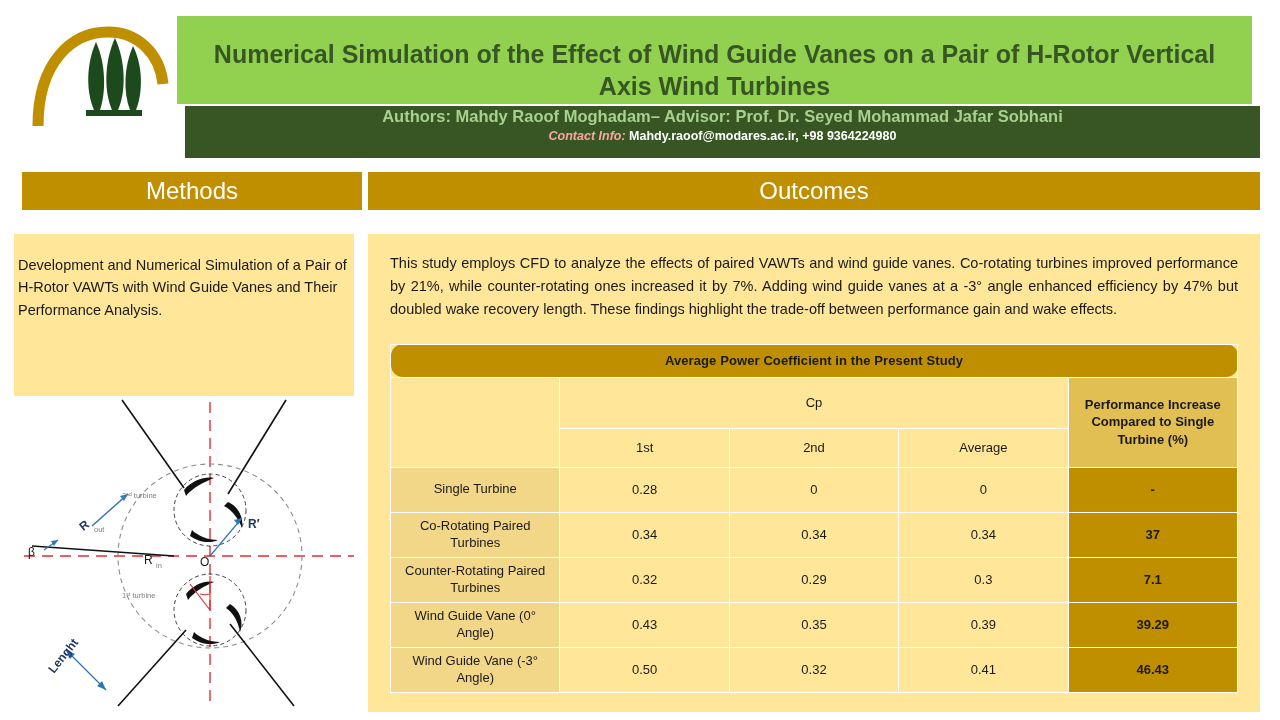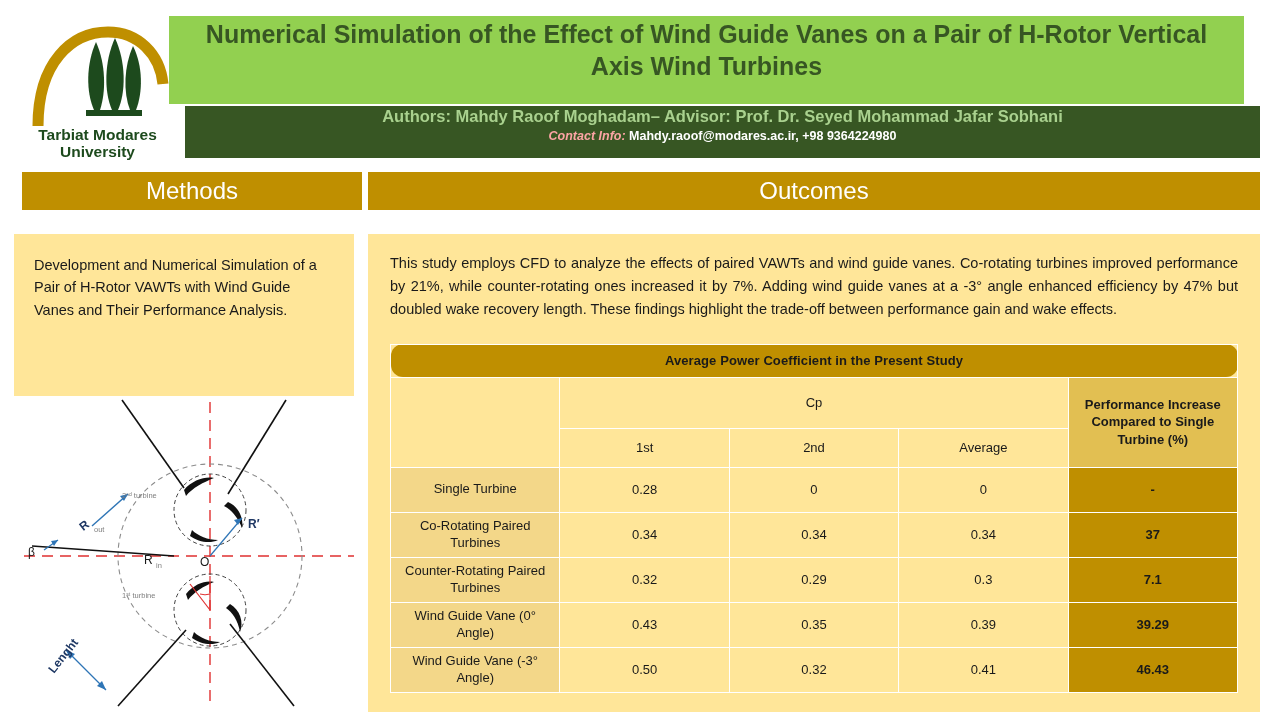--- a/index.html
+++ b/index.html
@@ -38,27 +38,27 @@
     text-align: center;
     font-size: 15.5px;
     font-weight: bold;
     color: #1d4a1d;
     line-height: 1.12;
   }
 
   
   .title-bar {
     position: absolute;
-    left: 169px;
+    left: 177px;
     top: 16px;
     width: 1075px;
     height: 88px;
     background: #92d050;
     display: flex;
-    align-items: flex-start;
+    align-items: flex-end;
     justify-content: center;
     box-sizing: border-box;
     padding: 2px 26px;
   }
   .title-bar h1 {
     margin: 0;
     font-size: 25px;
     line-height: 1.28;
     font-weight: bold;
     color: #375623;
@@ -117,21 +117,21 @@
 
   
   .methods-panel {
     position: absolute;
     left: 14px;
     top: 234px;
     width: 340px;
     height: 162px;
     background: #ffe699;
     box-sizing: border-box;
-    padding: 20px 20px;
+    padding: 20px 4px;
   }
   .methods-text {
     font-size: 14.5px;
     line-height: 1.55;
     color: #1a1a1a;
   }
 
   
   .outcomes-panel {
     position: absolute;
@@ -253,24 +253,20 @@
     <svg class="logo-svg" width="155" height="120" viewBox="0 0 155 120">
       <path d="M18 112 C18 48, 52 18, 88 18 C118 18, 140 40, 143 70" fill="none" stroke="#bf8f00" stroke-width="11"></path>
       <path d="M30 112 C30 56, 58 30, 88 30 C112 30, 130 46, 134 70" fill="none" stroke="#ffffff" stroke-width="3"></path>
       <g fill="#1d4a1d">
         <path d="M74 96 C66 78, 66 50, 76 28 C86 50, 86 78, 80 96 Z"></path>
         <path d="M92 96 C84 78, 84 48, 95 24 C106 48, 106 78, 98 96 Z"></path>
         <path d="M110 96 C103 78, 104 52, 113 32 C123 52, 123 78, 116 96 Z"></path>
       </g>
       <rect x="66" y="96" width="56" height="6" fill="#1d4a1d"></rect>
     </svg>
-    <div class="logo-text">
-      <span>Tarbiat Modares</span><br>
-      <span>University</span>
-    </div>
   </div>
 
   <div class="title-bar">
     <h1>Numerical Simulation of the Effect of Wind Guide Vanes on a Pair of H-Rotor Vertical Axis Wind Turbines</h1>
   </div>
 
   <div class="authors-bar">
     <div class="authors-line">Authors: Mahdy Raoof Moghadam– Advisor: Prof. Dr. Seyed Mohammad Jafar Sobhani</div>
     <div class="contact-line">
       <span class="contact-label">Contact Info:</span>

